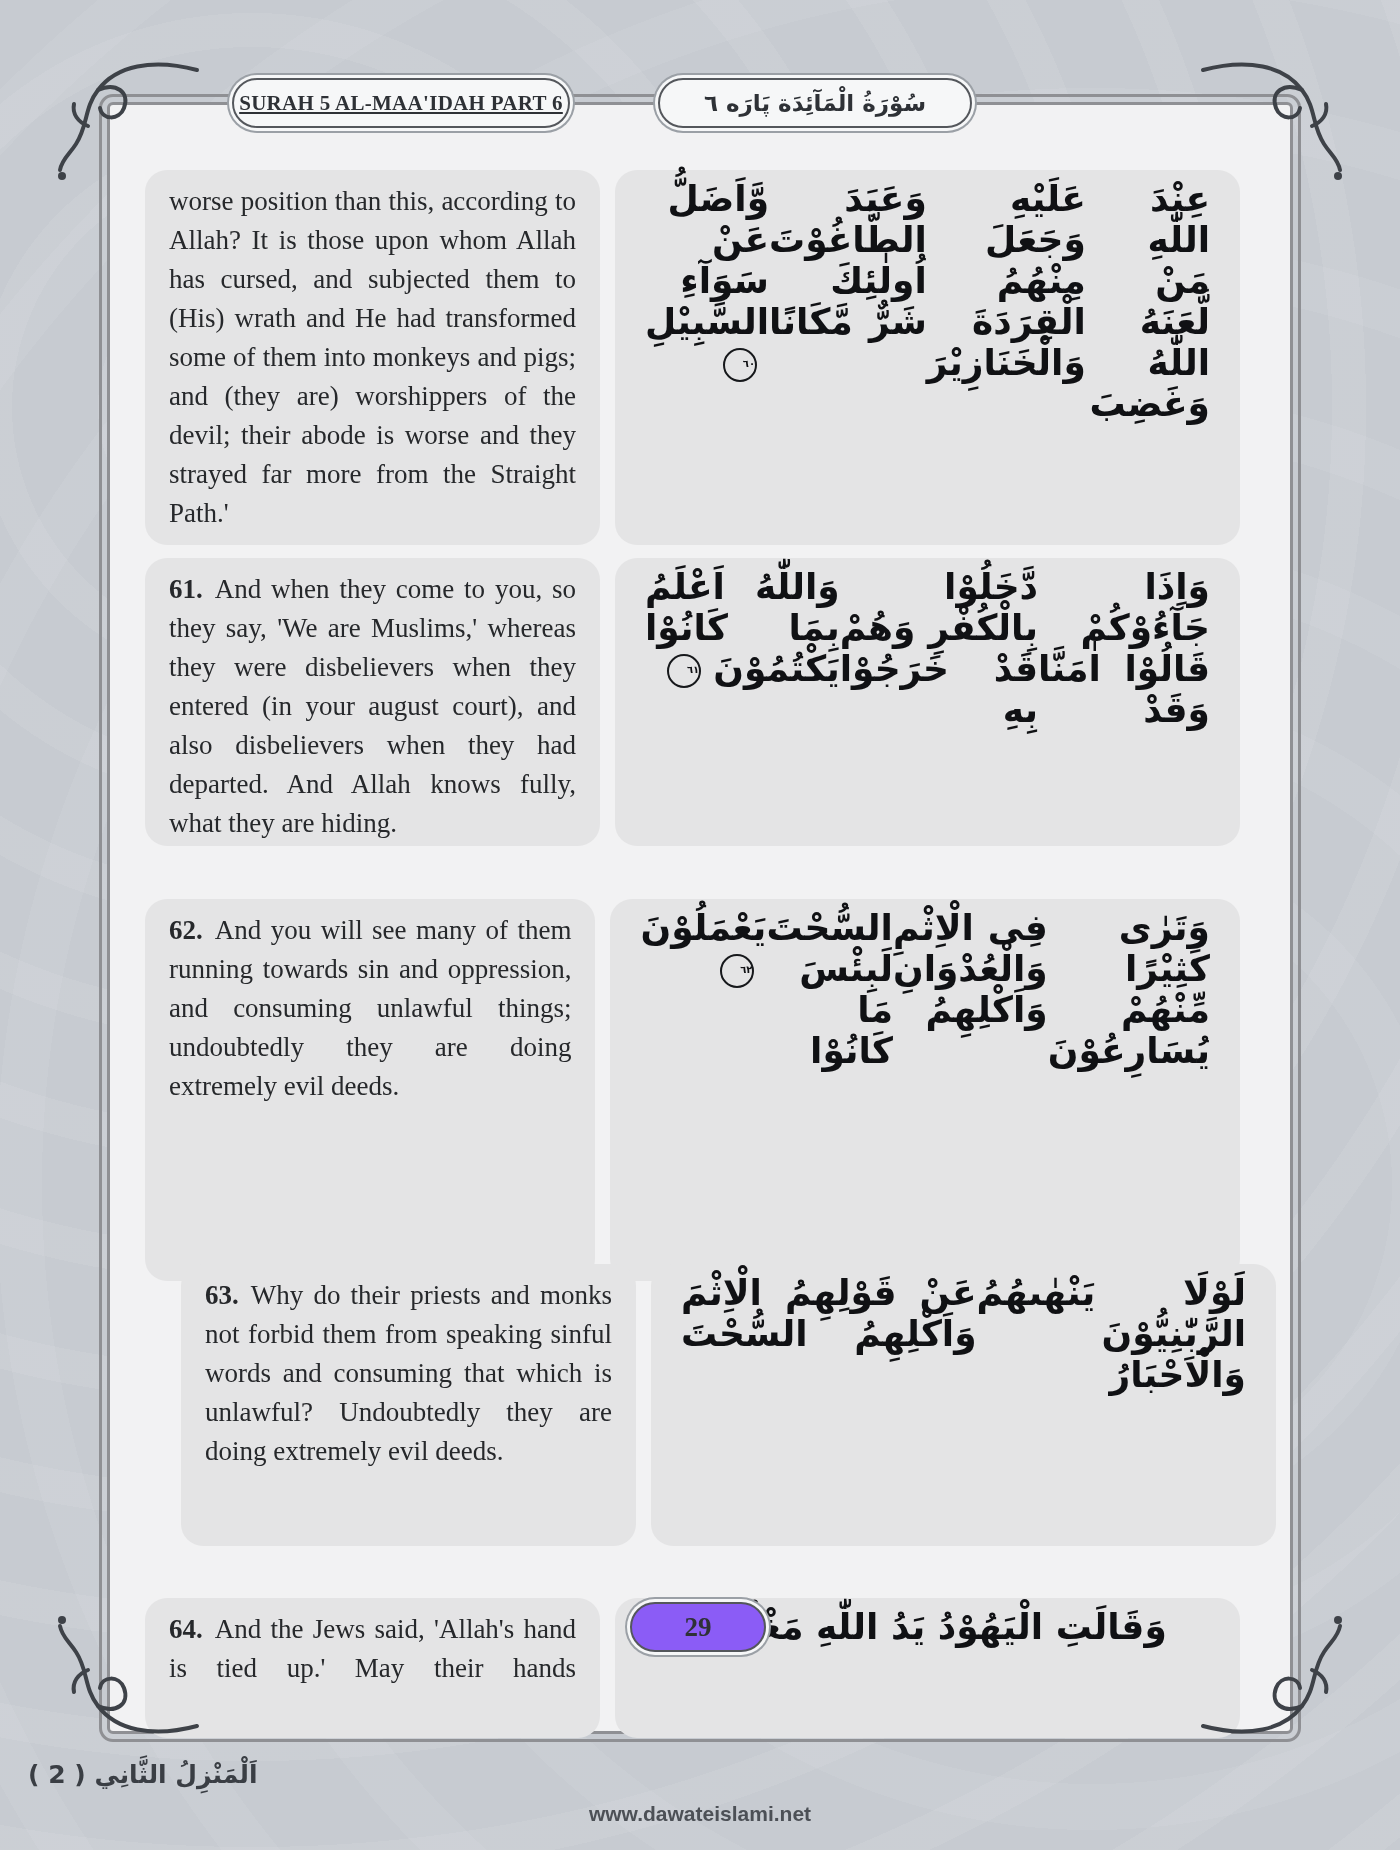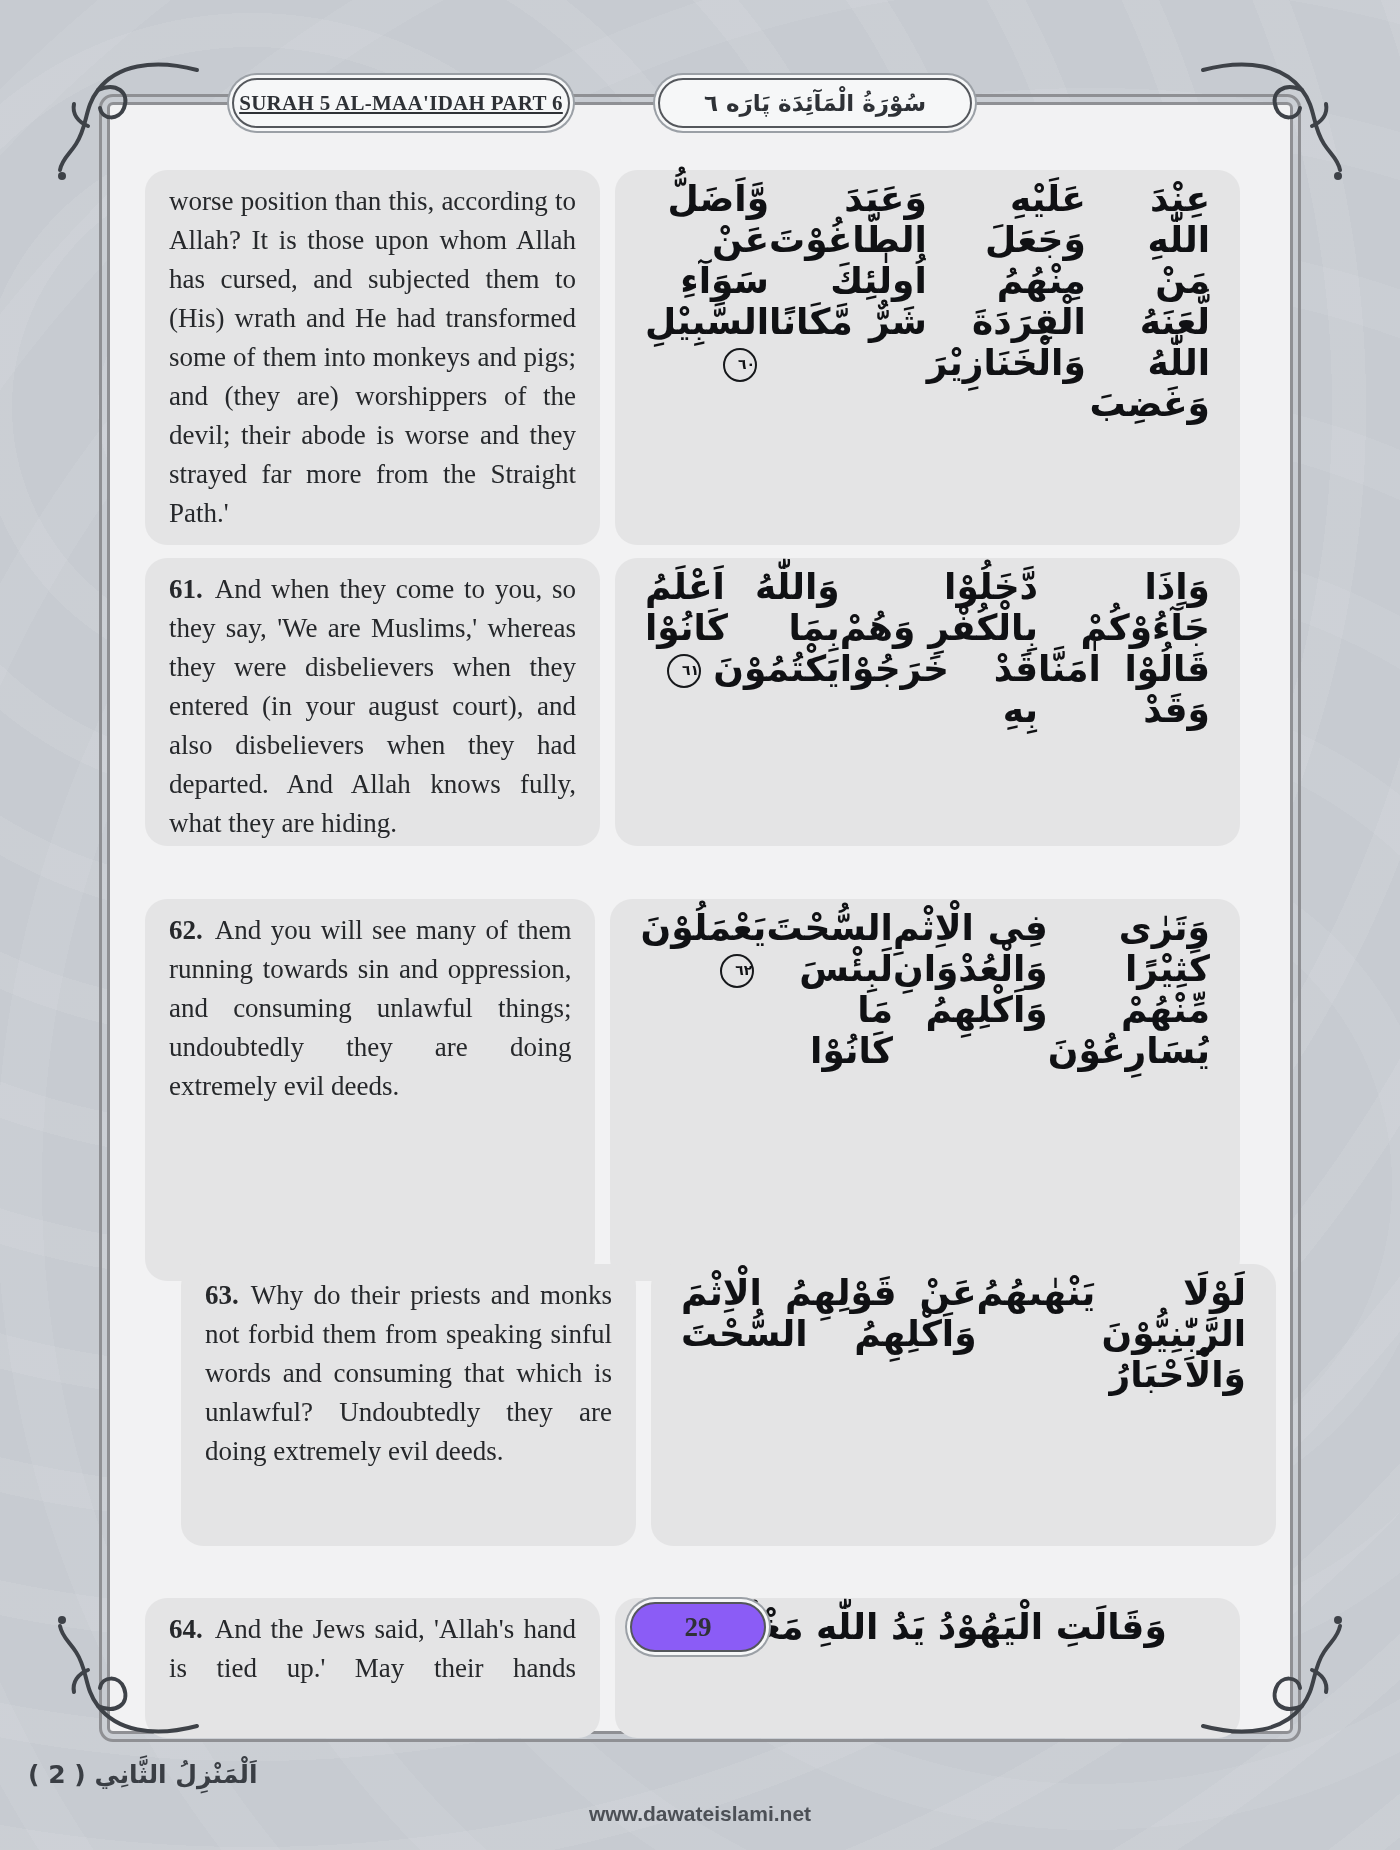--- a/index.html
+++ b/index.html
@@ -54,21 +54,21 @@
   .vnum{font-weight:700;margin-right:12px;}
   .vnum:empty{margin:0;}
   .abox{
     flex:1;display:flex;flex-direction:row;justify-content:space-evenly;
     direction:rtl;padding:8px 30px;
     font-family:"DejaVu Sans",sans-serif;font-weight:700;font-size:36px;color:#101114;
   }
   .aline{text-align:justify;text-align-last:justify;white-space:normal;}
   .ayah-marker{
     display:inline-block;width:30px;height:30px;border:2px solid #16181b;border-radius:50%;
-    font-size:14px;line-height:28px;text-align:center;vertical-align:middle;
+    font-size:10px;line-height:28px;text-align:center;vertical-align:middle;
     margin-inline-start:12px;font-weight:700;
   }
 
   .pagepill{
     position:absolute;top:1602px;left:630px;width:136px;height:50px;z-index:5;box-sizing:border-box;
     background:#8b5cf6;border:2px solid #54575c;border-radius:26px;
     box-shadow:0 0 0 3px #f6f7f8,0 0 0 5px #9ba0a6;
     display:flex;align-items:center;justify-content:center;
     font-size:27px;font-weight:700;color:#2e3136;
   }

